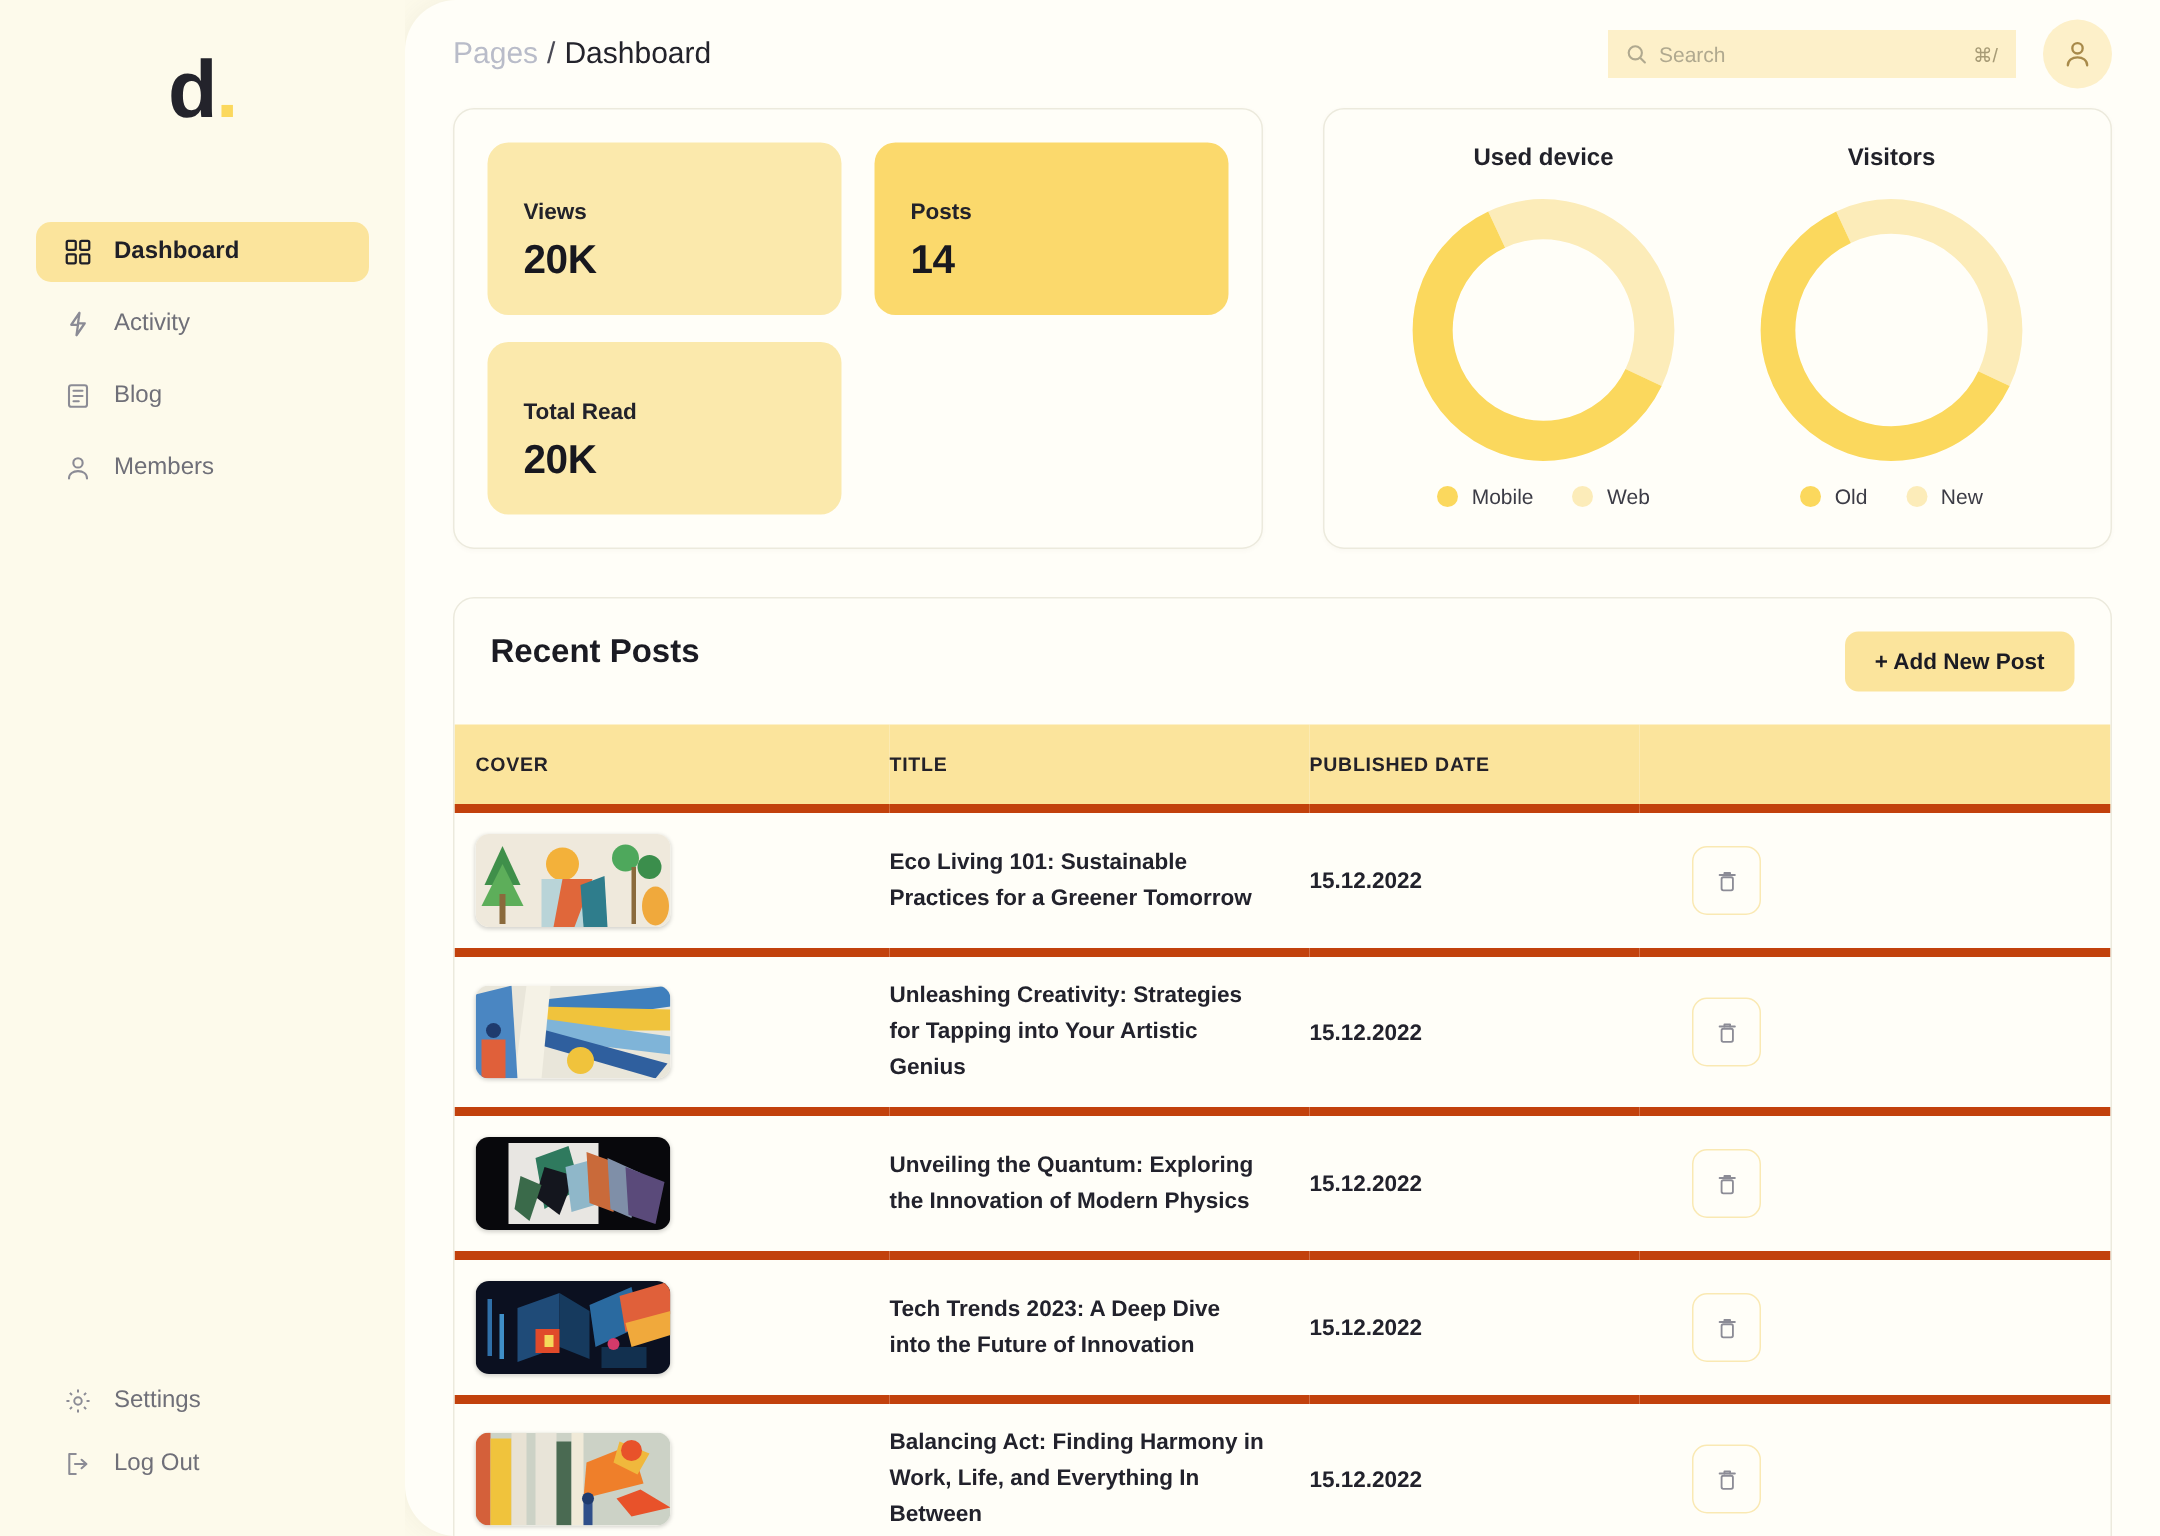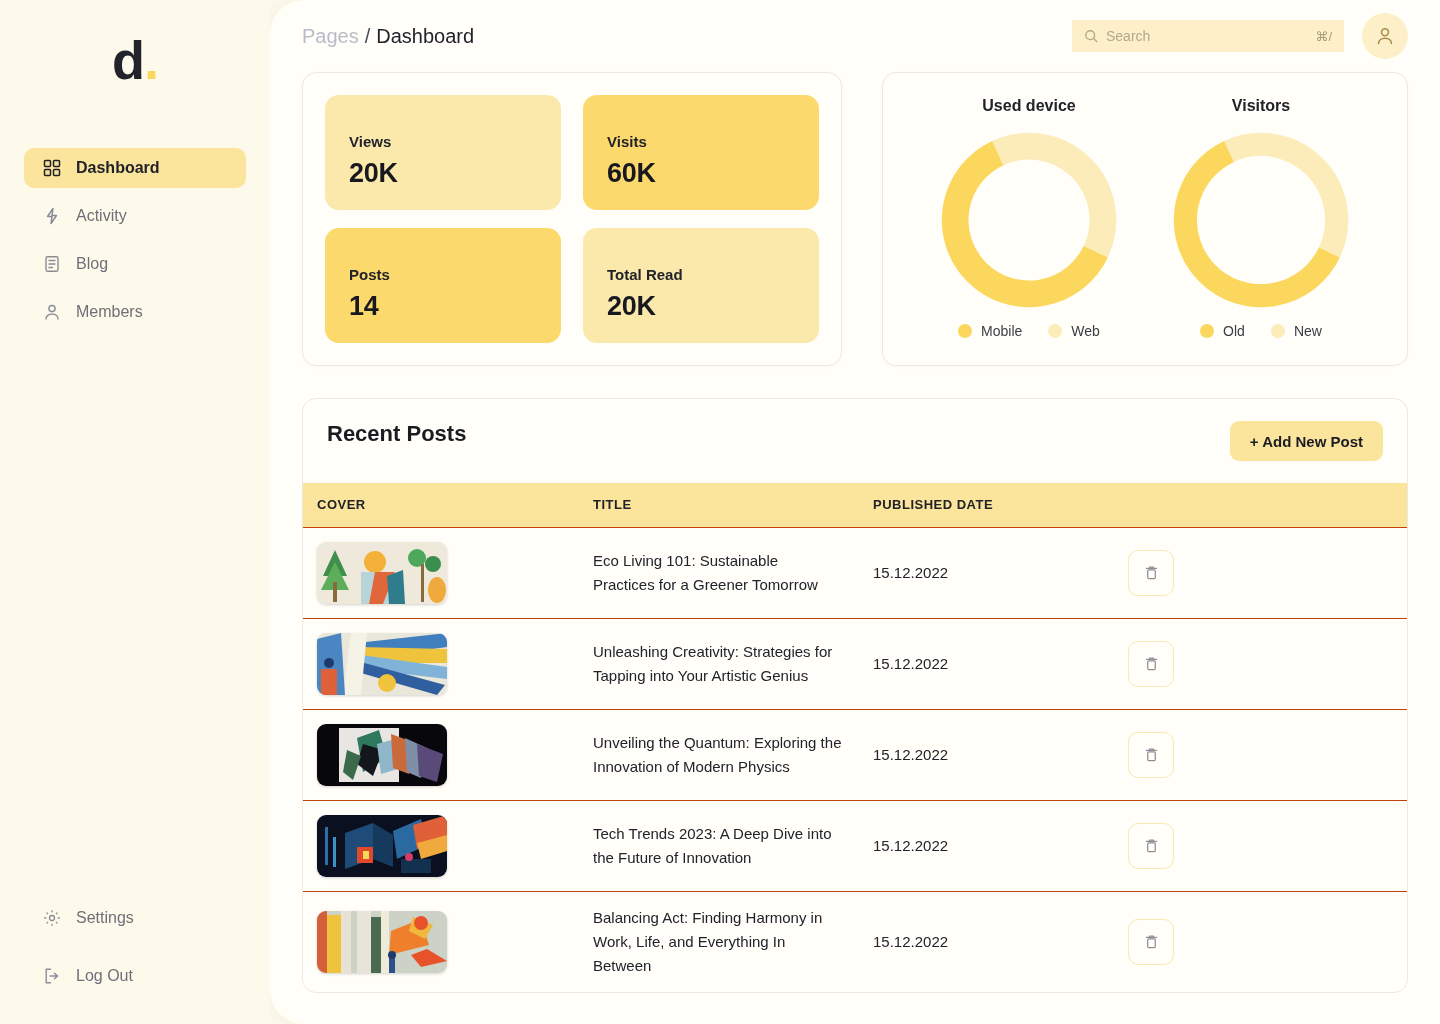--- a/index.html
+++ b/index.html
@@ -28,21 +28,21 @@
     display: flex; align-items: center; gap: 14px;
     height: 40px; padding: 0 18px;
     border-radius: 10px;
     color: #6f6f78; font-size: 16px;
     cursor: pointer;
   }
   .nav-item .ico { width: 20px; height: 20px; display: flex; align-items: center; justify-content: center; flex: 0 0 20px; }
   .nav-item.active { background: #fbe49c; color: #1f1f27; font-weight: 600; }
   .nav-item.active .ico svg { stroke: #1f1f27; }
 
-  .nav-bottom { margin-top: auto; padding: 0 24px 28px; display: flex; flex-direction: column; gap: 18px; }
+  .nav-bottom { margin-top: auto; padding: 0 24px 28px; display: flex; flex-direction: column; gap: 2px; }
   .nav-bottom .nav-item { padding: 0 18px; }
 
   
   .main {
     flex: 1; height: 1024px;
     background: #fffef8;
     border-top-left-radius: 34px;
     border-bottom-left-radius: 34px;
     box-shadow: -2px 0 18px rgba(120,110,70,0.07);
     padding: 0 32px;
@@ -111,27 +111,27 @@
     background: #fbe49c; color: #1b1b23;
     border: none; border-radius: 9px;
     padding: 0 20px; height: 40px;
     font-family: "Liberation Sans", sans-serif;
     font-size: 15px; font-weight: 700; cursor: pointer;
   }
   table { width: 100%; border-collapse: collapse; table-layout: fixed; }
   thead th {
     background: #fbe49c; text-align: left;
     font-size: 13px; font-weight: 600; letter-spacing: 0.5px; color: #232128;
-    padding: 14px 0; height: 44px;
+    padding: 14px 0; height: 56px;
   }
   th.c-cover { width: 290px; padding-left: 14px; }
   th.c-title { width: 280px; }
   th.c-date  { width: 220px; }
   th.c-act   { width: auto; }
-  tbody tr { border-top: 1px solid #c2410c; }
+  tbody tr { border-top: 6px solid #c2410c; font-weight: bold; }
   tbody td { padding: 14px 0; vertical-align: middle; }
   td.c-cover { padding-left: 14px; }
   .thumb {
     width: 130px; height: 62px; border-radius: 9px; overflow: hidden;
     box-shadow: 0 1px 3px rgba(0,0,0,0.18);
   }
   .thumb svg { display: block; }
   .post-title { font-size: 15px; color: #22222c; line-height: 1.6; padding-right: 30px; }
   .post-date { font-size: 15px; color: #22222c; }
   td.c-act { text-align: left; }
@@ -247,24 +247,20 @@
       </div>
     </div>
 
     <div class="row">
 
       <section class="card stats-card">
         <div class="stats-grid">
           <div class="stat light">
             <div class="label">Views</div>
             <div class="value">20K</div>
-          </div>
-          <div class="stat dark">
-            <div class="label">Visits</div>
-            <div class="value">60K</div>
           </div>
           <div class="stat dark">
             <div class="label">Posts</div>
             <div class="value">14</div>
           </div>
           <div class="stat light">
             <div class="label">Total Read</div>
             <div class="value">20K</div>
           </div>
         </div>

